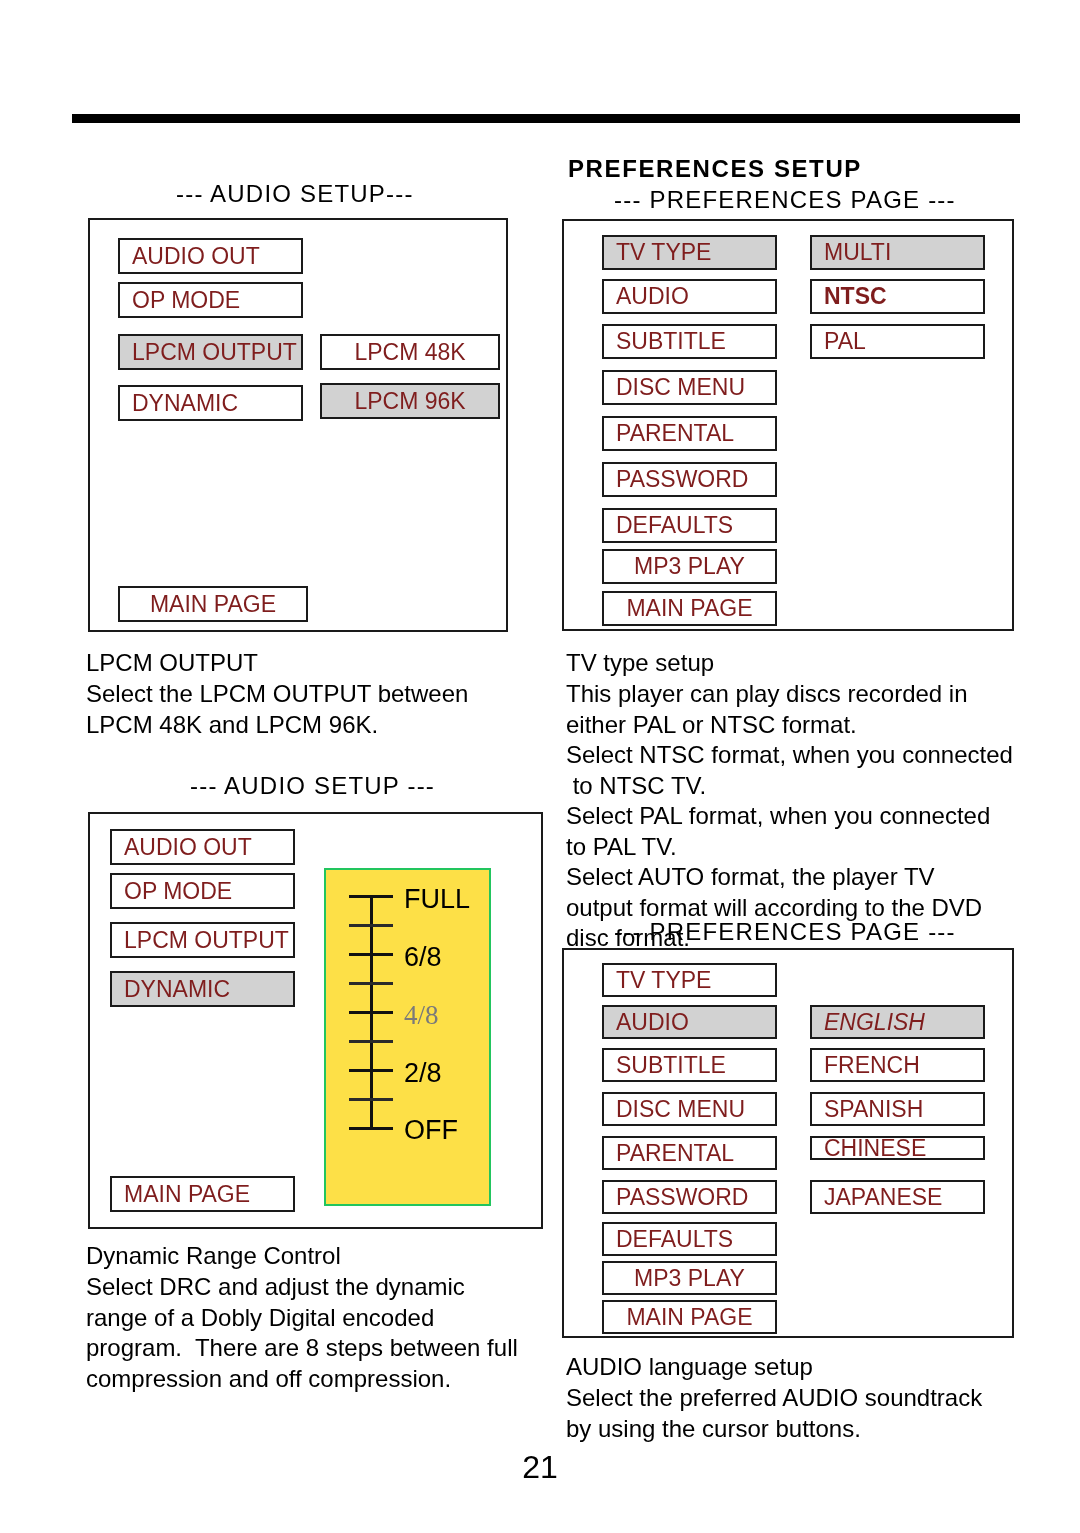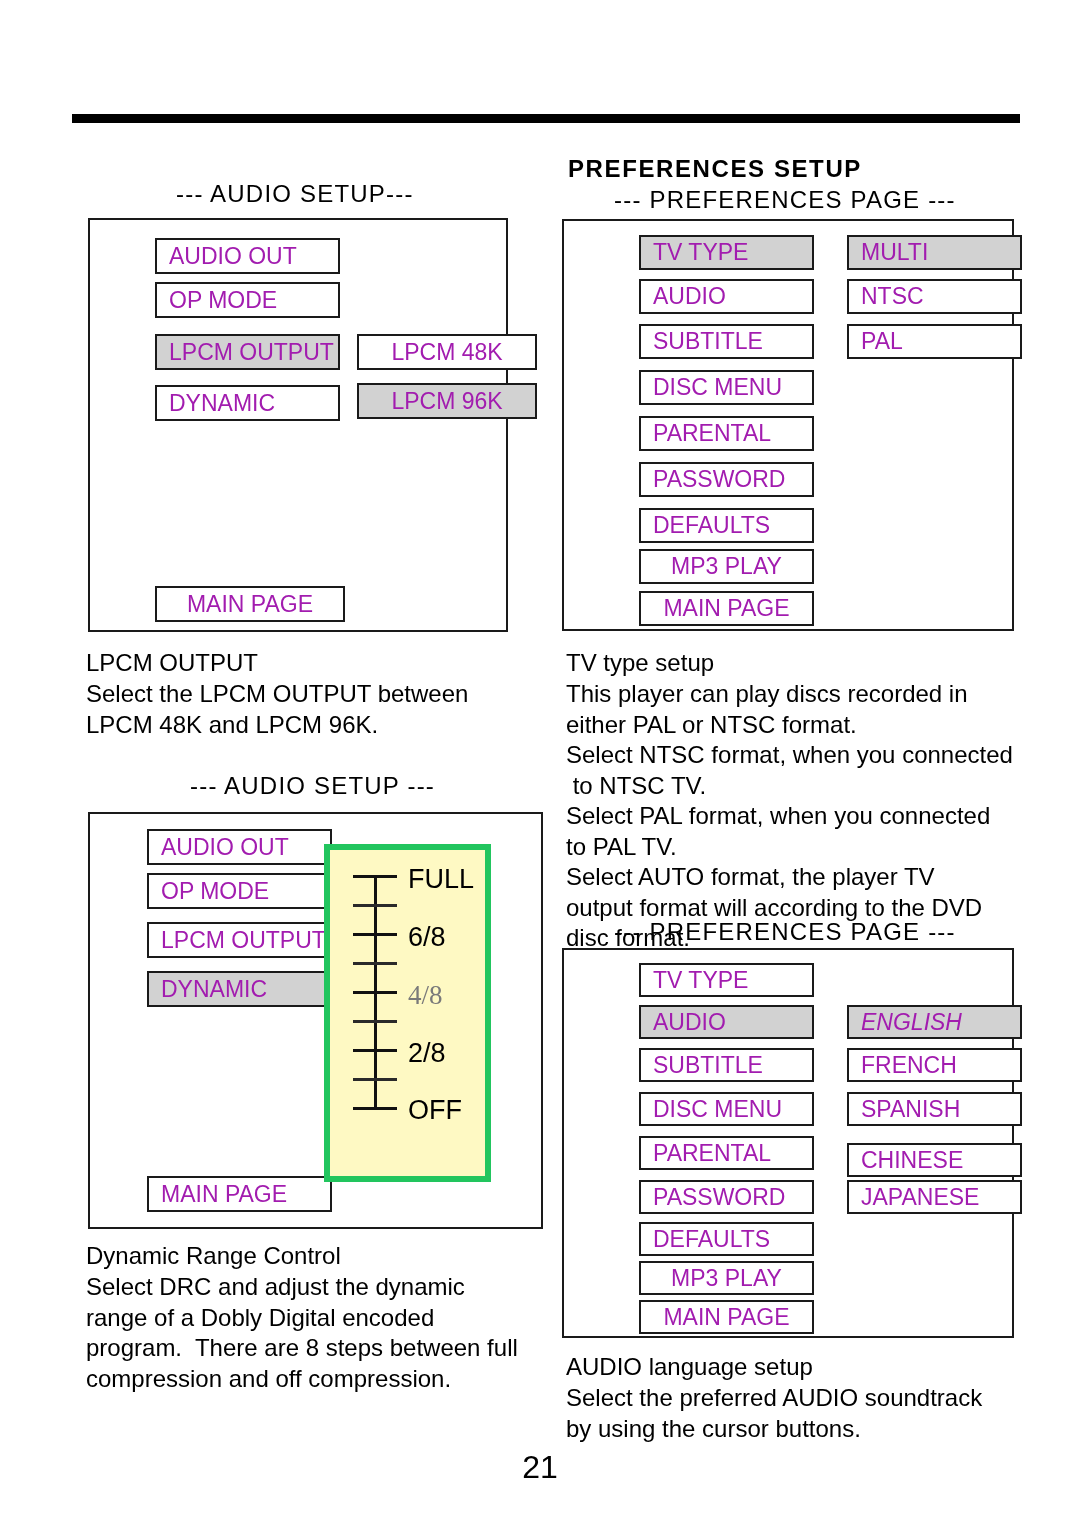--- a/index.html
+++ b/index.html
@@ -54,22 +54,21 @@
   .mitem {
     position: absolute;
     border: 2px solid #1a1a1a;
     background: #ffffff;
     box-sizing: border-box;
     font-size: 23px;
     line-height: 1;
     display: flex;
     align-items: center;
     white-space: nowrap;
-    color: #a21caf;
-    margin-left: 37px;
+    color: #7f1d1d;
   }
   .mitem.pad-left { padding-left: 12px; }
   .mitem.pad-left2 { padding-left: 12px; }
   .mitem.center { justify-content: center; }
   .mitem.sel { background: #d2d2d2; }
 
   
   .caption {
     position: absolute;
     font-size: 24px;
@@ -85,23 +84,24 @@
   .para {
     position: absolute;
     font-size: 24px;
     line-height: 30.5px;
     white-space: pre-wrap;
   }
 
   
   .slider-box {
     position: absolute;
-    border: 6px solid #22c55e;
-    background: #fef9c3;
+    border: 2px solid #22c55e;
+    background: #fde047;
     box-sizing: border-box;
+    margin-top: 24px;
   }
   .slider-stem {
     position: absolute;
     width: 3px;
     background: #111;
   }
   .tick {
     position: absolute;
     height: 3px;
     background: #111;
@@ -246,21 +246,21 @@
     <div class="mitem center" style="left:38px; top:328px; width:175px; height:35px;">
       <span>MP3 PLAY</span>
     </div>
     <div class="mitem center" style="left:38px; top:370px; width:175px; height:35px;">
       <span>MAIN PAGE</span>
     </div>
 
     <div class="mitem pad-left2 sel" style="left:246px; top:14px; width:175px; height:35px;">
       <span>MULTI</span>
     </div>
-    <div class="mitem pad-left2" style="left:246px; top:58px; width:175px; height:35px;">
+    <div class="mitem pad-left2" style="left:246px; top:58px; width:175px; height:35px;font-weight:bold;">
       <span>NTSC</span>
     </div>
     <div class="mitem pad-left2" style="left:246px; top:103px; width:175px; height:35px;">
       <span>PAL</span>
     </div>
   </div>
 
   <div class="para" style="left:566px; top:648px;">TV type setup</div>
   <div class="para" style="left:566px; top:679px;">This player can play discs recorded in
 either PAL or NTSC format.
@@ -306,21 +306,21 @@
 
     <div class="mitem pad-left2 sel" style="left:246px; top:55px; width:175px; height:34px;font-style:italic;">
       <span>ENGLISH</span>
     </div>
     <div class="mitem pad-left2" style="left:246px; top:98px; width:175px; height:34px;">
       <span>FRENCH</span>
     </div>
     <div class="mitem pad-left2" style="left:246px; top:142px; width:175px; height:34px;">
       <span>SPANISH</span>
     </div>
-    <div class="mitem pad-left2" style="left:246px; top:193px; width:175px; height:34px;">
+    <div class="mitem pad-left2" style="left:246px; top:186px; width:175px; height:24px;">
       <span>CHINESE</span>
     </div>
     <div class="mitem pad-left2" style="left:246px; top:230px; width:175px; height:34px;">
       <span>JAPANESE</span>
     </div>
   </div>
 
   <div class="para" style="left:566px; top:1352px;">AUDIO language setup</div>
   <div class="para" style="left:566px; top:1383px;">Select the preferred AUDIO soundtrack
 by using the cursor buttons.</div>

